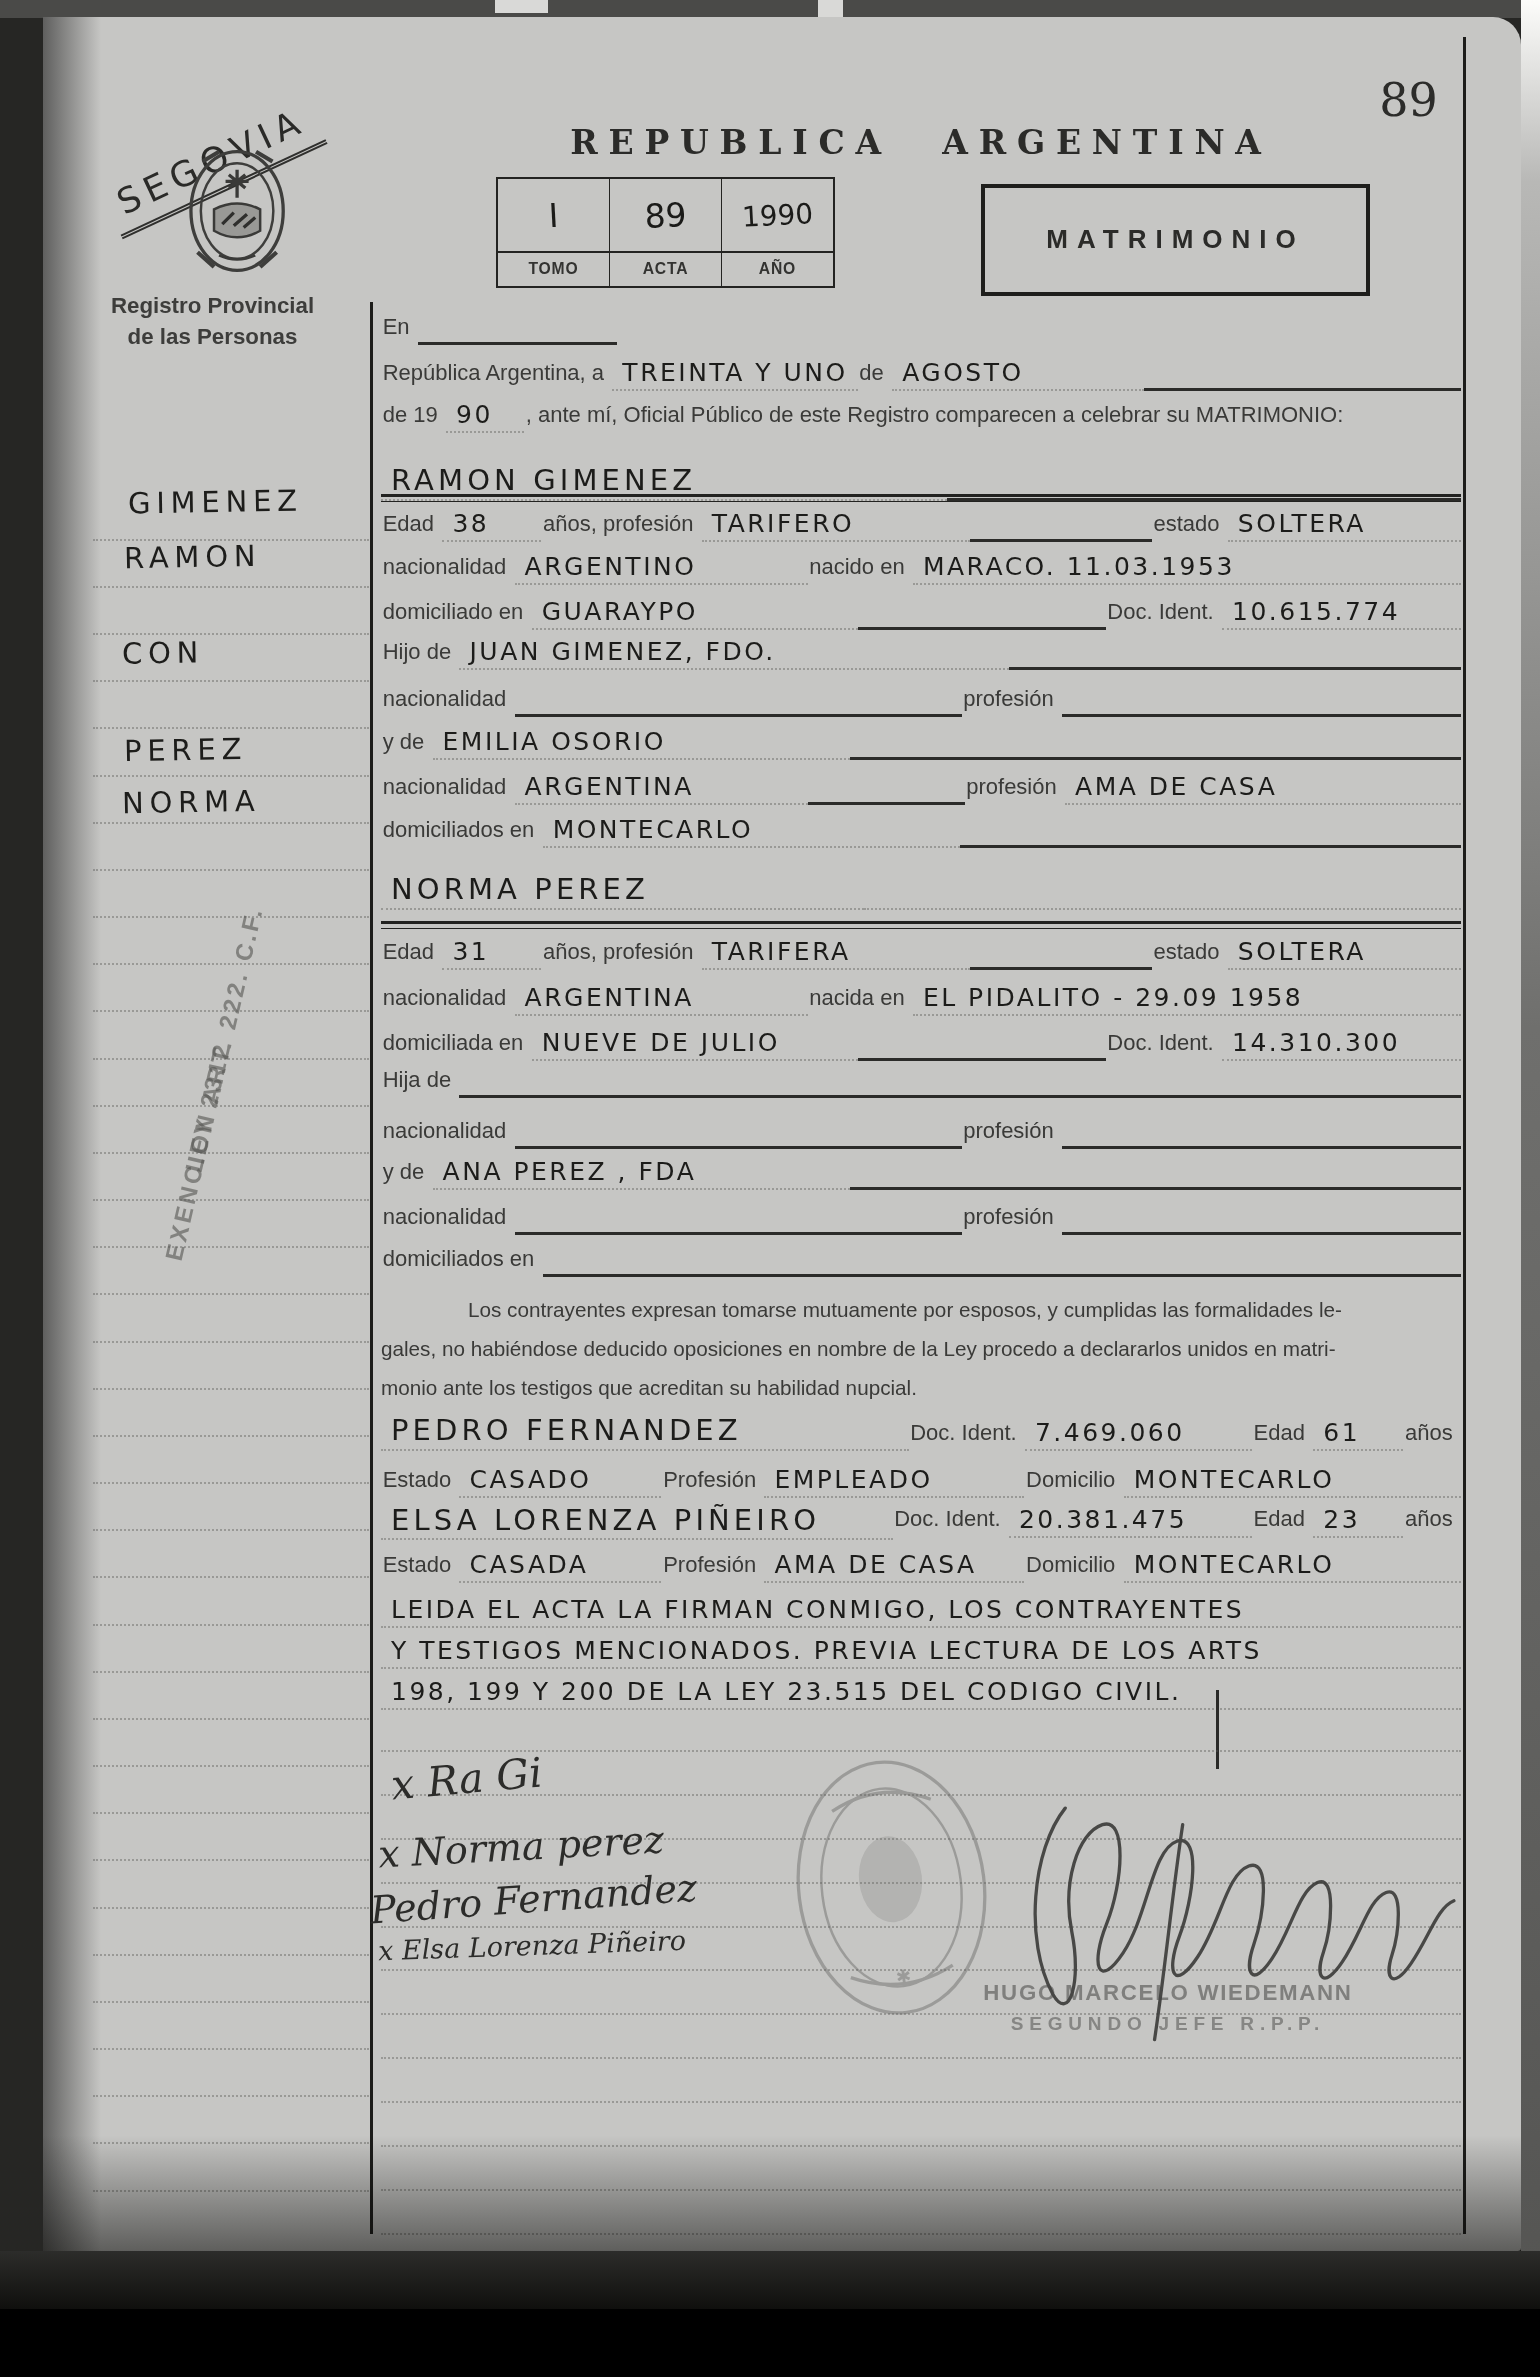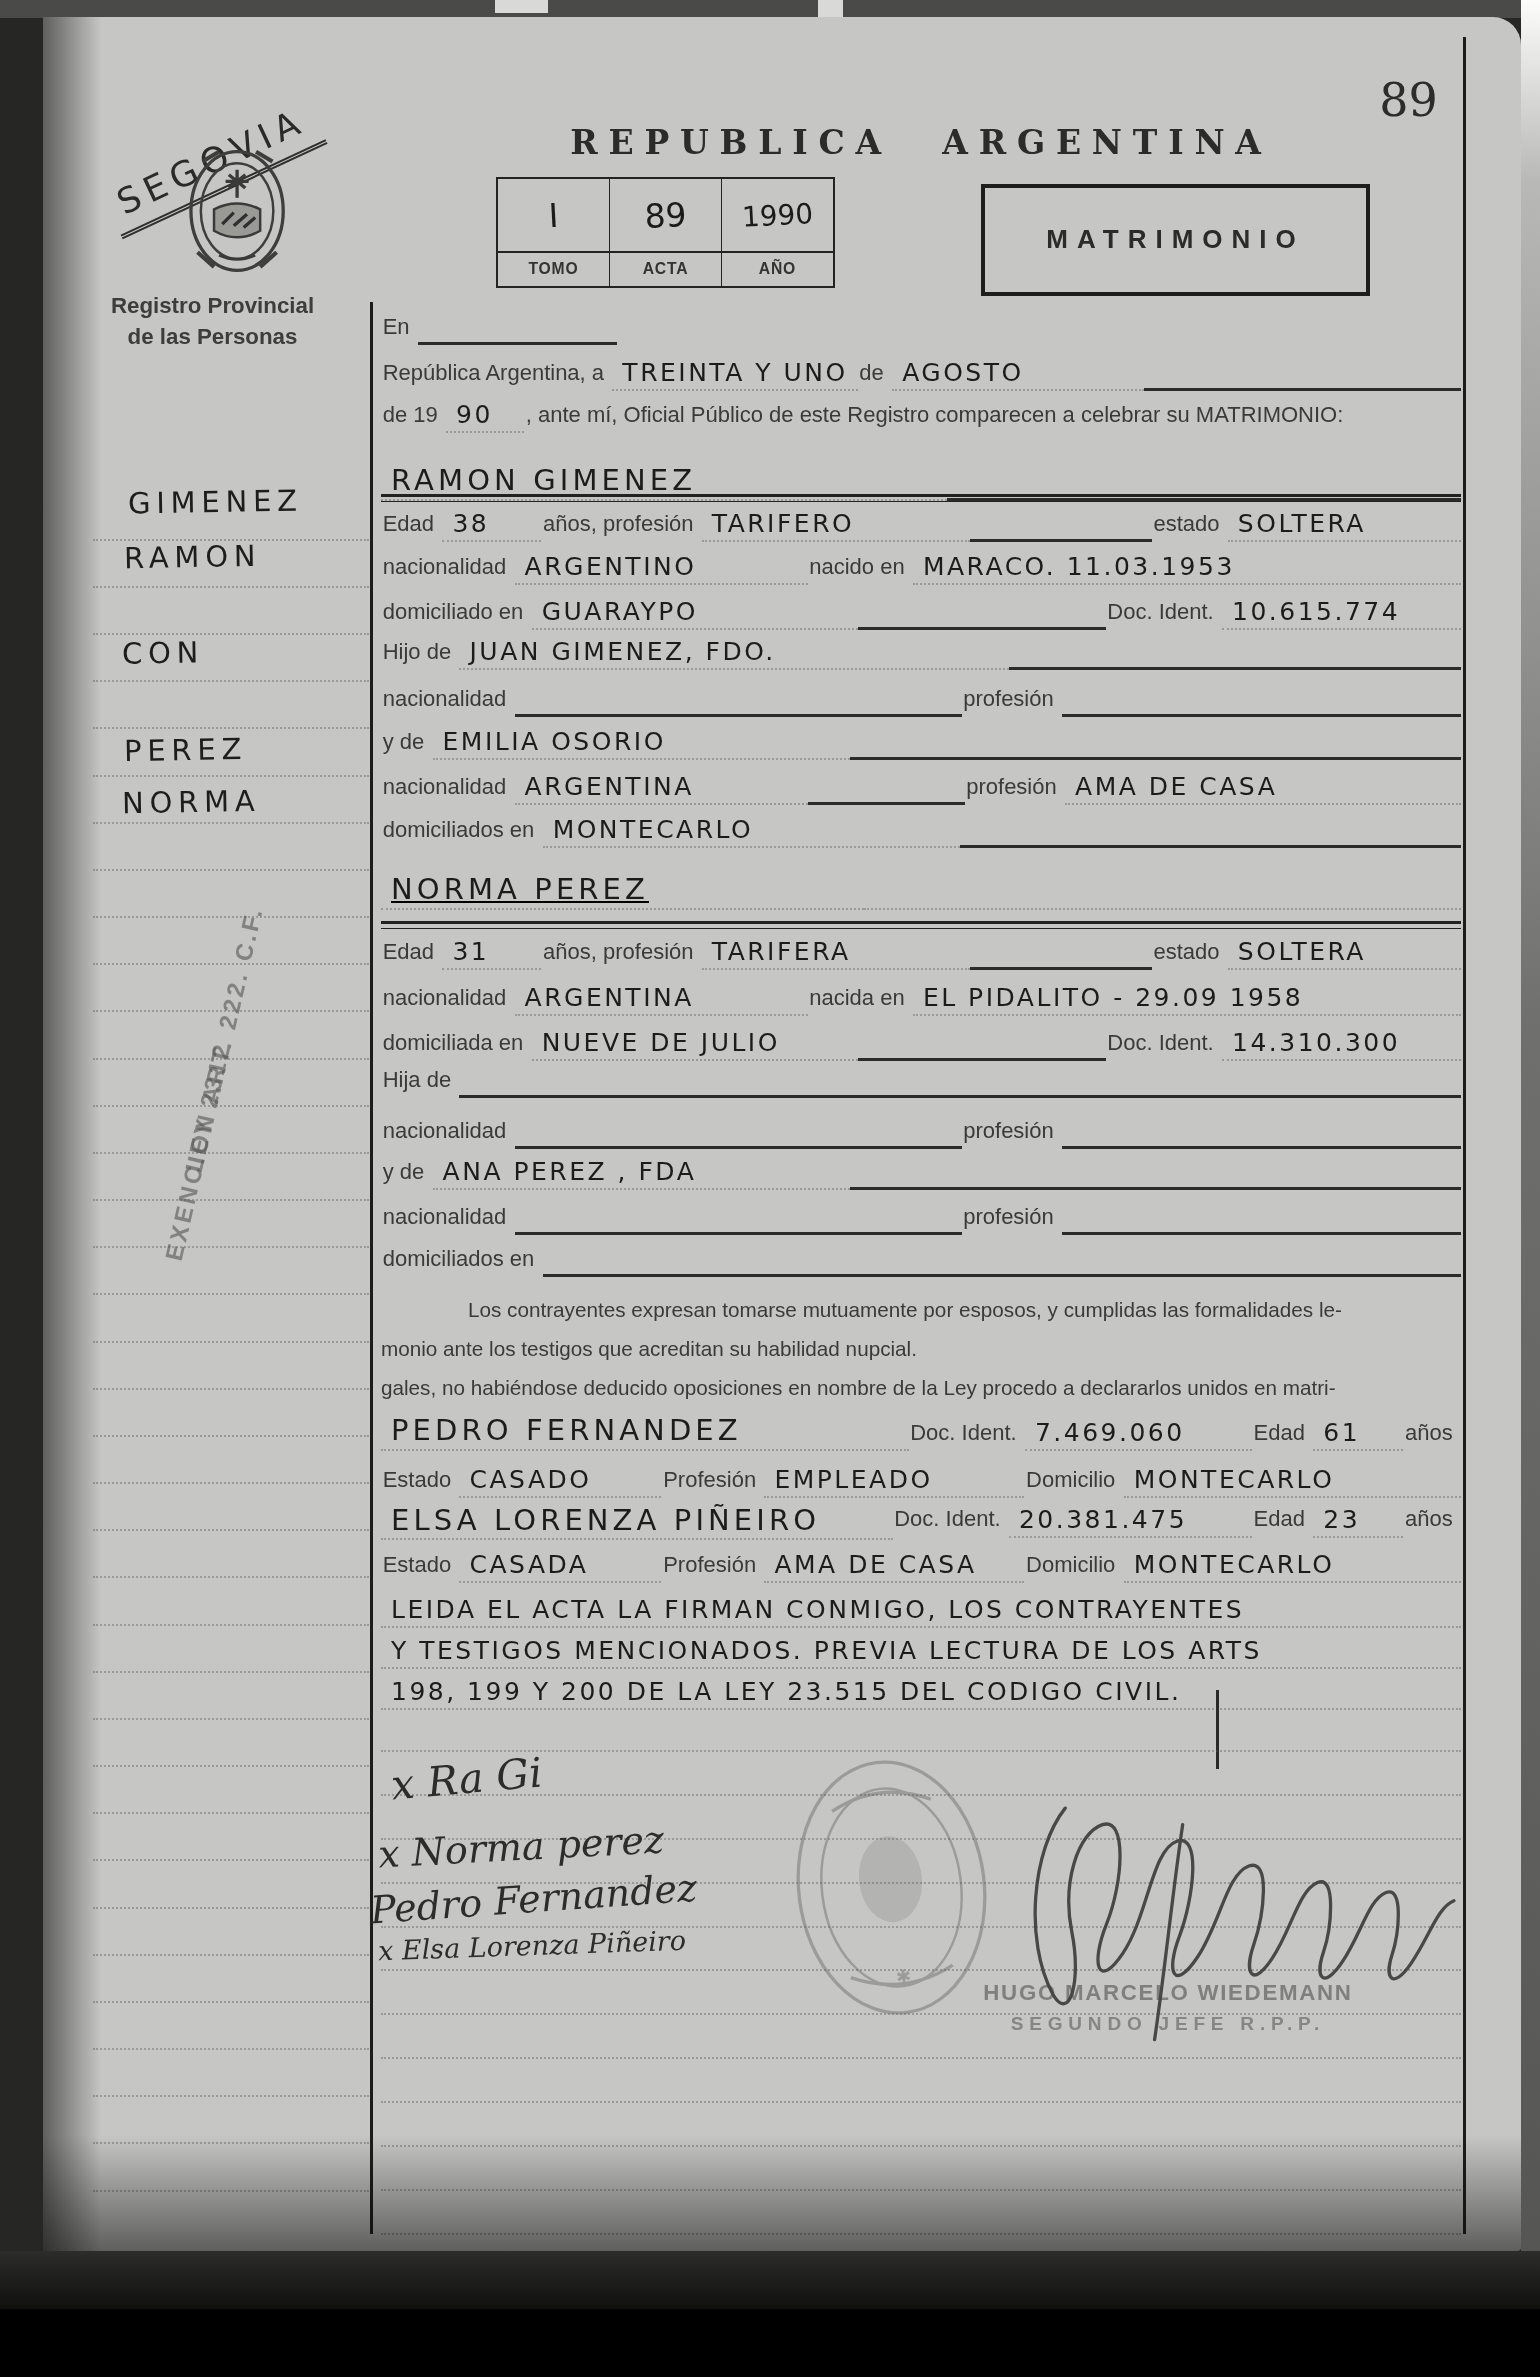--- a/index.html
+++ b/index.html
@@ -243,21 +243,21 @@
       <span class="fill solid" style="flex:0 0 157px;"></span>
       <span class="lbl">profesión</span>
       <span class="hw dot grow">AMA DE CASA</span>
     </div>
     <div class="row" style="top:791px;">
       <span class="lbl">domiciliados en</span>
       <span class="hw dot" style="flex:0 0 397px;">MONTECARLO</span>
       <span class="fill solid grow"></span>
     </div>
 
-    <div class="row" style="top:853px;text-decoration:underline;">
+    <div class="row" style="top:853px;">
       <span class="hw big dot" style="flex:0 0 463px;">NORMA PEREZ</span>
       <span class="fill dot grow"></span>
     </div>
     <div class="sep" style="top:904px;height:3.3px;"></div>
     <div class="sep" style="top:911px;height:1.7px;"></div>
 
     <div class="row" style="top:913px;">
       <span class="lbl">Edad</span>
       <span class="hw dot" style="flex:0 0 79px;">31</span>
       <span class="lbl">años, profesión</span>
@@ -300,22 +300,22 @@
       <span class="lbl">profesión</span>
       <span class="fill solid grow"></span>
     </div>
     <div class="row" style="top:1220px;">
       <span class="lbl">domiciliados en</span>
       <span class="fill solid grow"></span>
     </div>
 
     <div class="para" style="top:1273px;">
       <div class="indent">Los contrayentes expresan tomarse mutuamente por esposos, y cumplidas las formalidades le-</div>
+      <div>gales, no habiéndose deducido oposiciones en nombre de la Ley procedo a declararlos unidos en matri-</div>
       <div>monio ante los testigos que acreditan su habilidad nupcial.</div>
-      <div>gales, no habiéndose deducido oposiciones en nombre de la Ley procedo a declararlos unidos en matri-</div>
     </div>
 
     <div class="row" style="top:1394px;">
       <span class="hw big dot grow">PEDRO FERNANDEZ</span>
       <span class="lbl">Doc. Ident.</span>
       <span class="hw dot" style="flex:0 0 207px;">7.469.060</span>
       <span class="lbl">Edad</span>
       <span class="hw dot" style="flex:0 0 70px;">61</span>
       <span class="lbl">años</span>
     </div>

